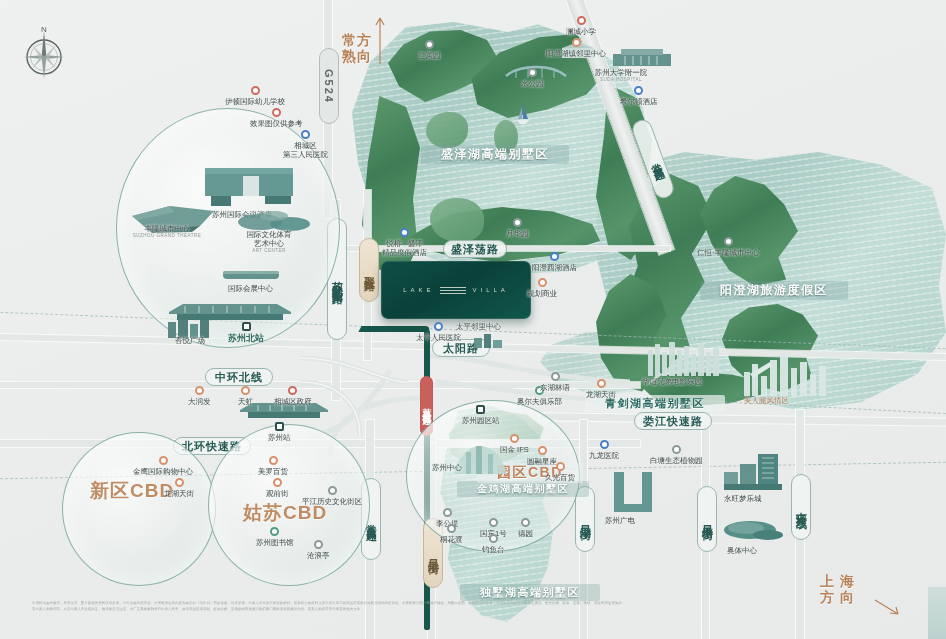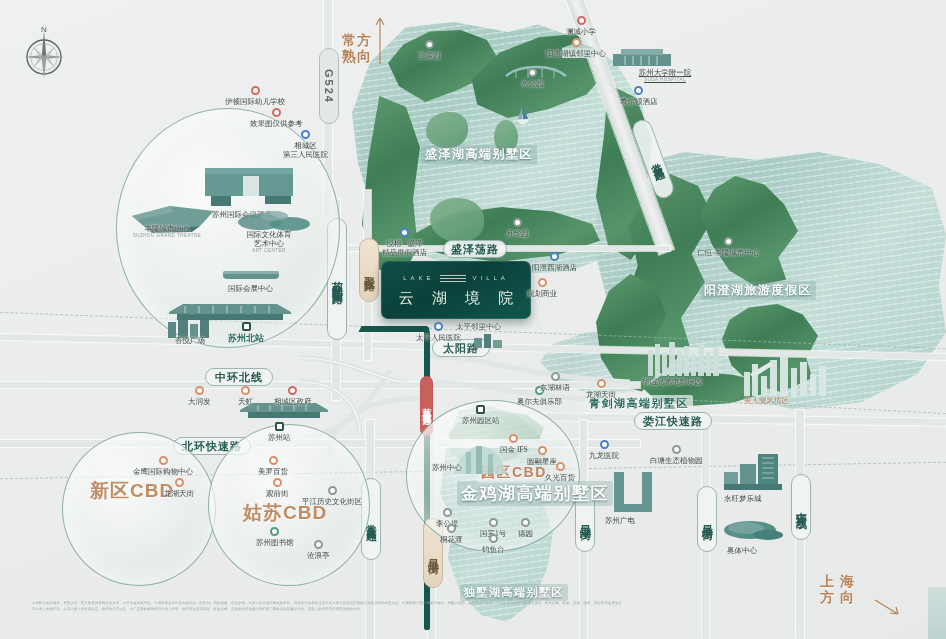--- a/index.html
+++ b/index.html
@@ -99,21 +99,20 @@
     border:2px solid currentColor;
     background:#fff;
     box-sizing:border-box;
     margin-bottom:2px;
   }
   .poi .dot.sq{border-radius:2px;}
   .poi .lbl{
     font-size:7.5px;color:#3c4a48;white-space:nowrap;line-height:1.25;
     text-align:center;
     text-shadow:0 0 2px #eceeed,0 0 3px #eceeed;
-    font-family:Liberation Serif, serif;
   }
   .poi.c-red{color:#d06a5e;}
   .poi.c-blue{color:#4b7fc4;}
   .poi.c-green{color:#4f9c7e;}
   .poi.c-orange{color:#d8906a;}
   .poi.c-dark{color:#2f4f4a;}
   .poi.c-grey{color:#8b9a97;}
 
   
   .bldg{position:absolute;opacity:.95;}
@@ -141,21 +140,21 @@
     font-size:19px;font-weight:700;letter-spacing:1px;
     white-space:nowrap;
     text-shadow:0 1px 0 rgba(255,255,255,.85);
   }
 
   
   .area-label{
     position:absolute;
     font-size:12px;font-weight:700;letter-spacing:1.5px;
     white-space:nowrap;
-    padding:1px 4px;
+    padding:1px 20px;
     border-radius:2px;
   }
   .area-label.white{
     color:#fff;
     background:rgba(120,160,154,.30);
     text-shadow:0 1px 2px rgba(20,60,55,.55);
   }
   .area-label.teal{
     color:#2a6a5f;
     background:rgba(236,241,240,.72);
@@ -335,35 +334,34 @@
   <div class="bubble-label" style="left:90px;top:478px;">新区CBD</div>
 
   <div class="bubble" style="left:208px;top:424px;width:160px;height:160px;"></div>
   <div class="bubble-label" style="left:243px;top:500px;">姑苏CBD</div>
 
   <div class="bubble" style="left:406px;top:400px;width:172px;height:150px;"></div>
 
   <div class="area-label white" style="left:421px;top:145px;">盛泽湖高端别墅区</div>
   <div class="area-label white" style="left:700px;top:281px;">阳澄湖旅游度假区</div>
   <div class="area-label teal" style="left:585px;top:395px;font-size:11px;">青剑湖高端别墅区</div>
-  <div class="area-label white" style="left:457px;top:481px;font-size:17px;">金鸡湖高端别墅区</div>
+  <div class="area-label white" style="left:457px;top:481px;font-size:10px;">金鸡湖高端别墅区</div>
   <div class="area-label white" style="left:460px;top:584px;font-size:11px;">独墅湖高端别墅区</div>
   <div class="area-label orange" style="left:477px;top:463px;font-size:14px;font-weight:700;color:#c0835c;">园区CBD</div>
 
   <div id="project-plaque">
     <div class="en">
       <span>LAKE</span>
       <span class="bars">
           <i></i>
           <i></i>
           <i></i>
         </span>
       <span>VILLA</span>
     </div>
-    <div class="cn">云 湖 境 院</div>
   </div>
 
   <div id="compass">
     <span class="n">N</span>
     <svg width="44" height="52" viewBox="0 0 44 52">
       <circle cx="22" cy="30" r="17" fill="none" stroke="#5b6664" stroke-width="1.4"></circle>
       <circle cx="22" cy="30" r="13.5" fill="none" stroke="#9aa4a2" stroke-width=".6"></circle>
       <polygon points="22,4 24.2,28 22,31 19.8,28" fill="#6d7977"></polygon>
       <polygon points="22,52 24.2,32 22,29 19.8,32" fill="#96a09e"></polygon>
       <polygon points="2,30 20,32 23,30 20,28" fill="#96a09e"></polygon>
@@ -480,21 +478,21 @@
 
   <div class="bldg" style="left:611px;top:46px;">
     <svg width="62" height="22" viewBox="0 0 62 22">
       <rect x="2" y="8" width="58" height="12" fill="#5d8f89"></rect>
       <rect x="10" y="3" width="42" height="6" fill="#7fa8a2"></rect>
       <g stroke="#eef3f2" stroke-width=".7">
           <path d="M14 10 L14 19 M22 10 L22 19 M30 10 L30 19 M38 10 L38 19 M46 10 L46 19"></path>
         </g>
     </svg>
   </div>
-  <div class="bcap" style="left:632px;top:68px;width:66px;text-decoration:underline;">
+  <div class="bcap" style="left:588px;top:68px;width:66px;">
     <span>苏州大学附一院</span>
     <span class="sub">SUDA HOSPITAL</span>
   </div>
 
   <div class="bldg" style="left:646px;top:338px;">
     <svg width="78" height="38" viewBox="0 0 78 38">
       <g fill="#cfe0dc">
         <rect x="2" y="12" width="5" height="26"></rect>
           <rect x="9" y="6" width="5" height="32"></rect>
         <rect x="16" y="14" width="5" height="24"></rect>

